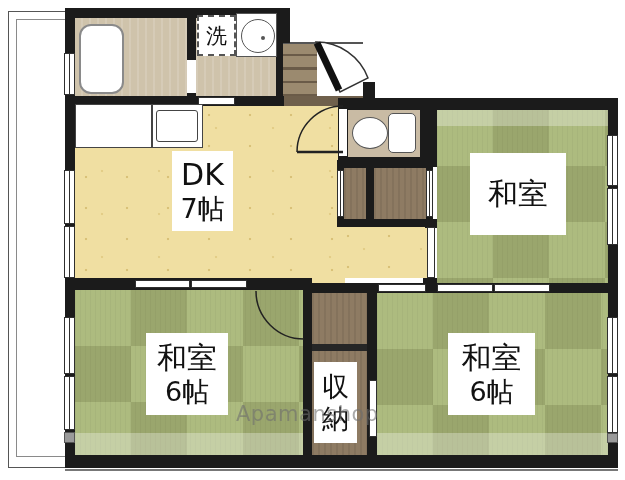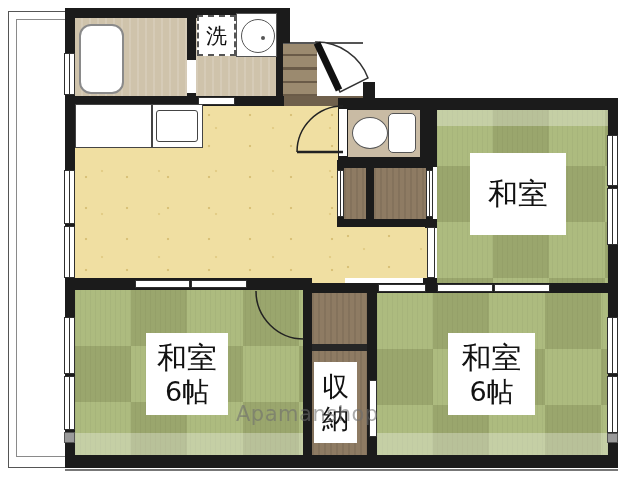--- a/index.html
+++ b/index.html
@@ -150,20 +150,24 @@
   <div class="abs fixture bowl" style="left:352px;top:117px;width:36px;height:32px;"></div>
 
   <svg id="arcs" width="625" height="480">
     <path d="M 340,92 L 316,42 A 55 55 0 0 1 368,78 Z" fill="#ffffff" stroke="#333" stroke-width="1.5"></path>
     <line x1="317" y1="43" x2="339" y2="90" stroke="#111" stroke-width="7"></line>
     <path d="M 297,152 A 46 46 0 0 1 343,106" fill="none" stroke="#222" stroke-width="1.5"></path>
     <line x1="297" y1="152" x2="343" y2="152" stroke="#222" stroke-width="2.5"></line>
     <path d="M 256,291 A 48 48 0 0 0 304,339" fill="none" stroke="#222" stroke-width="1.5"></path>
   </svg>
 
+  <div class="abs label-box" style="left:172px;top:151px;width:61px;height:80px;">
+    <span class="l1">DK</span>
+    <span class="l2">7帖</span>
+  </div>
   <div class="abs label-box" style="left:470px;top:153px;width:96px;height:82px;">
     <span class="l1">和室</span>
   </div>
   <div class="abs label-box" style="left:146px;top:333px;width:82px;height:82px;">
     <span class="l1">和室</span>
     <span class="l2">6帖</span>
   </div>
   <div class="abs label-box" style="left:448px;top:333px;width:87px;height:82px;">
     <span class="l1">和室</span>
     <span class="l2">6帖</span>

